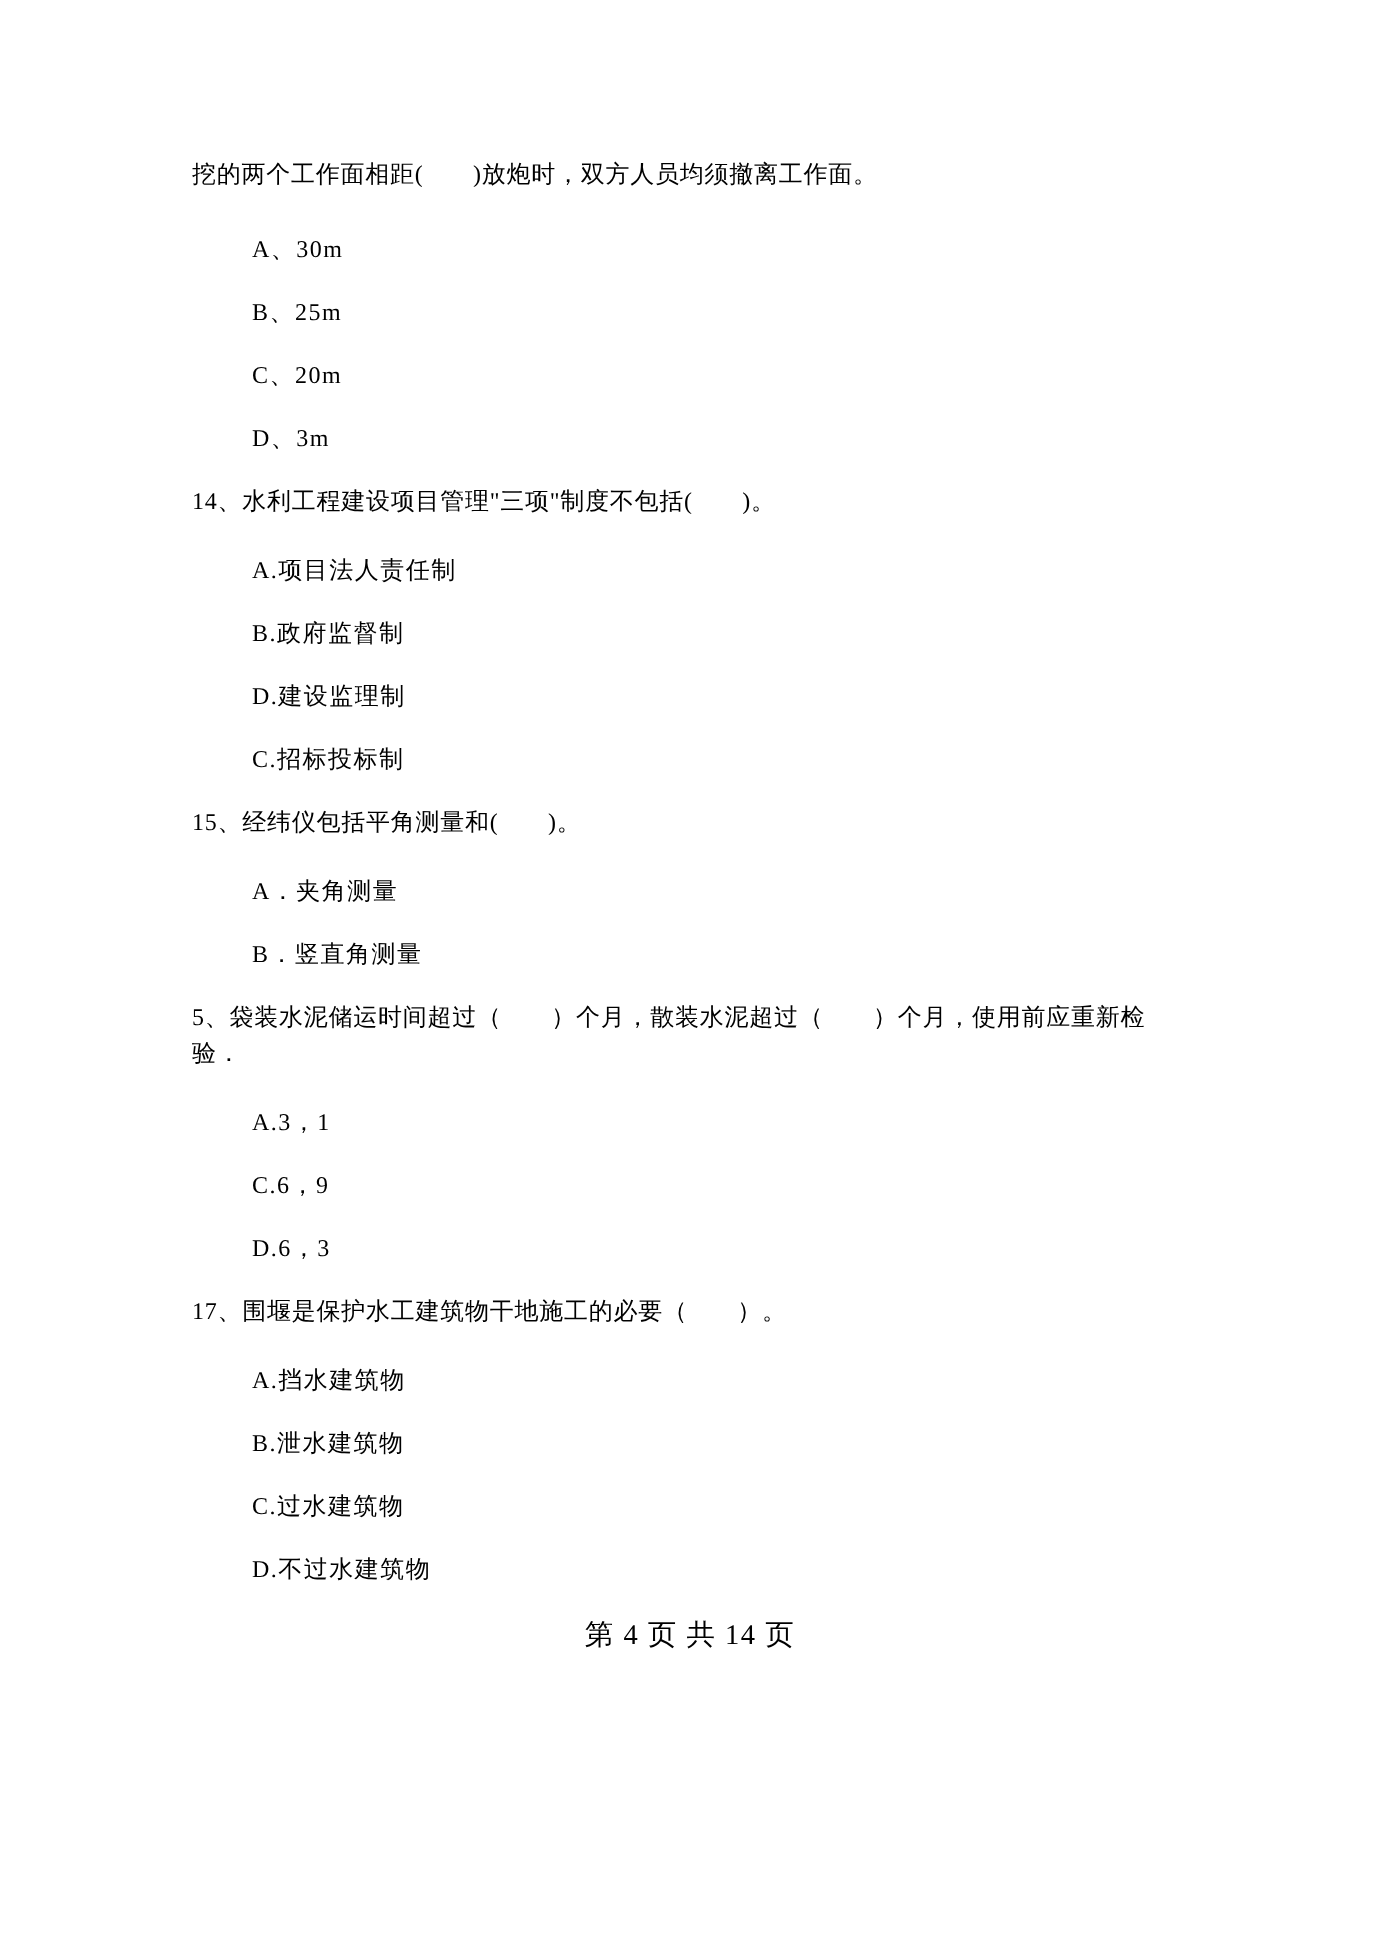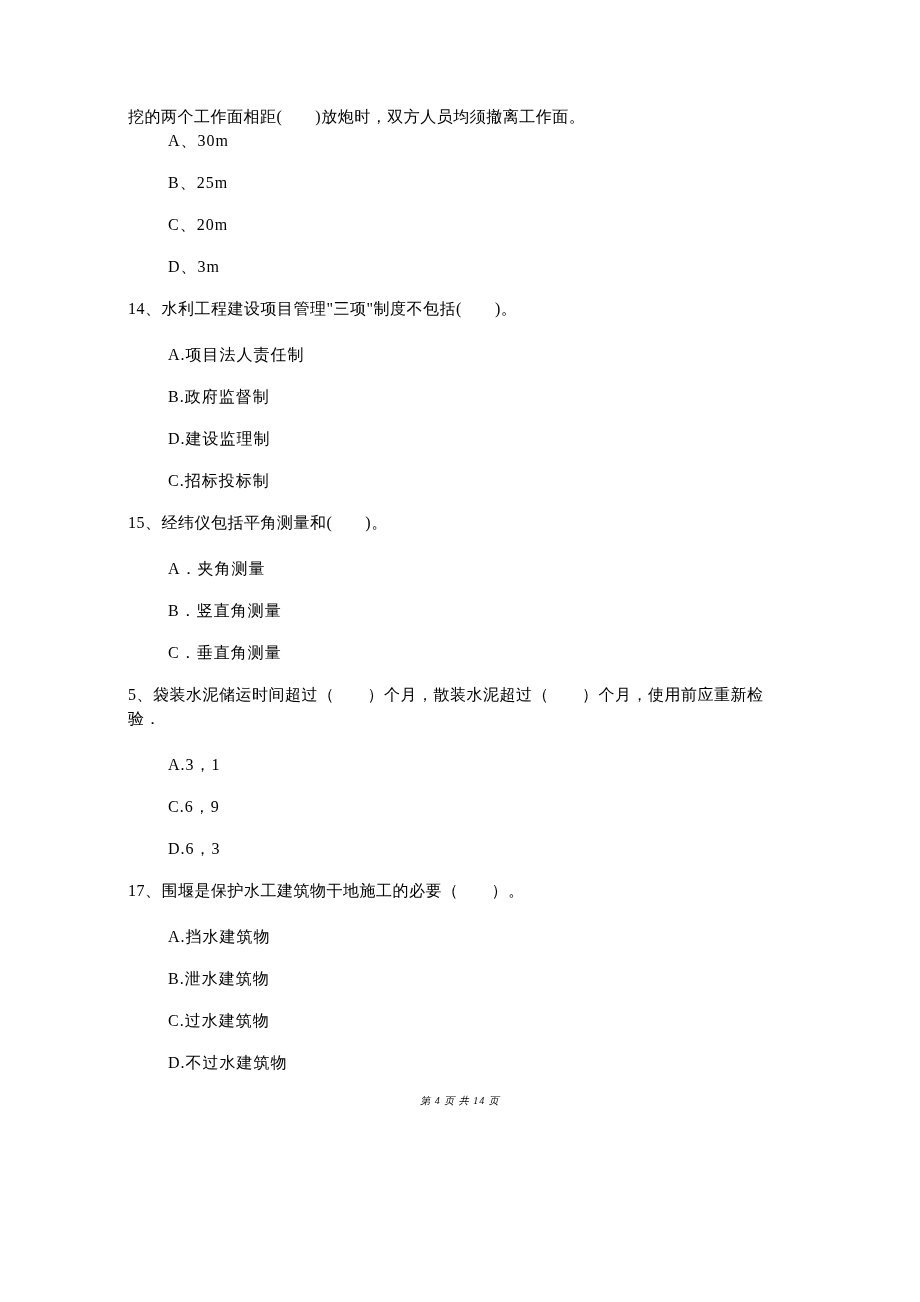--- a/index.html
+++ b/index.html
@@ -11,38 +11,38 @@
       color: #000000;
       line-height: 1.5;
       width: 920px;
     }
     .page {
       padding: 105px 128px 40px 128px;
       min-height: 1200px;
       position: relative;
     }
     .fragment {
+      margin-bottom: 26px;
       letter-spacing: 0.5px;
     }
     .option {
       margin-left: 40px;
       margin-bottom: 18px;
       letter-spacing: 1px;
     }
     .question {
       margin-bottom: 22px;
       margin-top: 10px;
       letter-spacing: 0.5px;
     }
     .footer {
       text-align: center;
-      font-size: 10px;
+      font-size: 19px;
       letter-spacing: 1px;
       margin-top: 10px;
-      font-style: italic;
     }
   </style>
 </head>
 <body>
 
 <div class="page">
 
   <div class="fragment">挖的两个工作面相距(　　)放炮时，双方人员均须撤离工作面。</div>
   <div class="option">A、30m</div>
   <div class="option">B、25m</div>
@@ -51,21 +51,20 @@
 
   <div class="question">14、水利工程建设项目管理"三项"制度不包括(　　)。</div>
   <div class="option">A.项目法人责任制</div>
   <div class="option">B.政府监督制</div>
   <div class="option">D.建设监理制</div>
   <div class="option">C.招标投标制</div>
 
   <div class="question">15、经纬仪包括平角测量和(　　)。</div>
   <div class="option">A．夹角测量</div>
   <div class="option">B．竖直角测量</div>
-  <div class="option">C．垂直角测量</div>
 
   <div class="question">5、袋装水泥储运时间超过（　　）个月，散装水泥超过（　　）个月，使用前应重新检验．</div>
   <div class="option">A.3，1</div>
   <div class="option">C.6，9</div>
   <div class="option">D.6，3</div>
 
   <div class="question">17、围堰是保护水工建筑物干地施工的必要（　　）。</div>
   <div class="option">A.挡水建筑物</div>
   <div class="option">B.泄水建筑物</div>
   <div class="option">C.过水建筑物</div>

